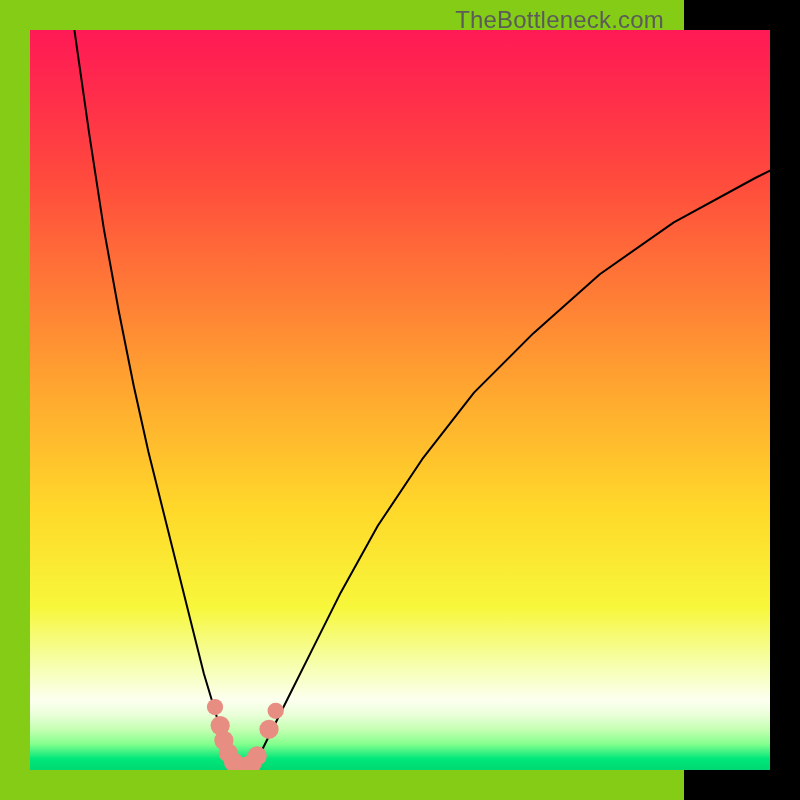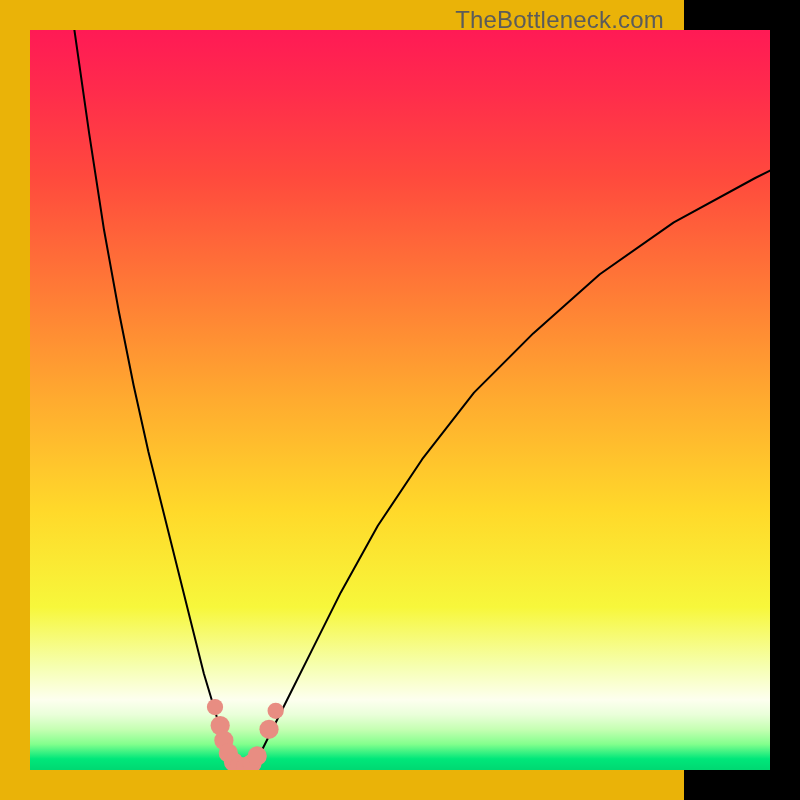--- a/index.html
+++ b/index.html
@@ -9,21 +9,21 @@
     height: 800px;
     overflow: hidden;
     background: #000;
     font-family: Arial, Helvetica, sans-serif;
   }
   .frame {
     position: absolute;
     top: 0; left: 0;
     width: 684px;
     height: 800px;
-    background: #eab308;
+    background: #84cc16;
   }
   .plot-area {
     position: absolute;
     top: 30px;
     left: 30px;
     width: 740px;
     height: 740px;
     overflow: hidden;
   }
   .gradient-bg {

